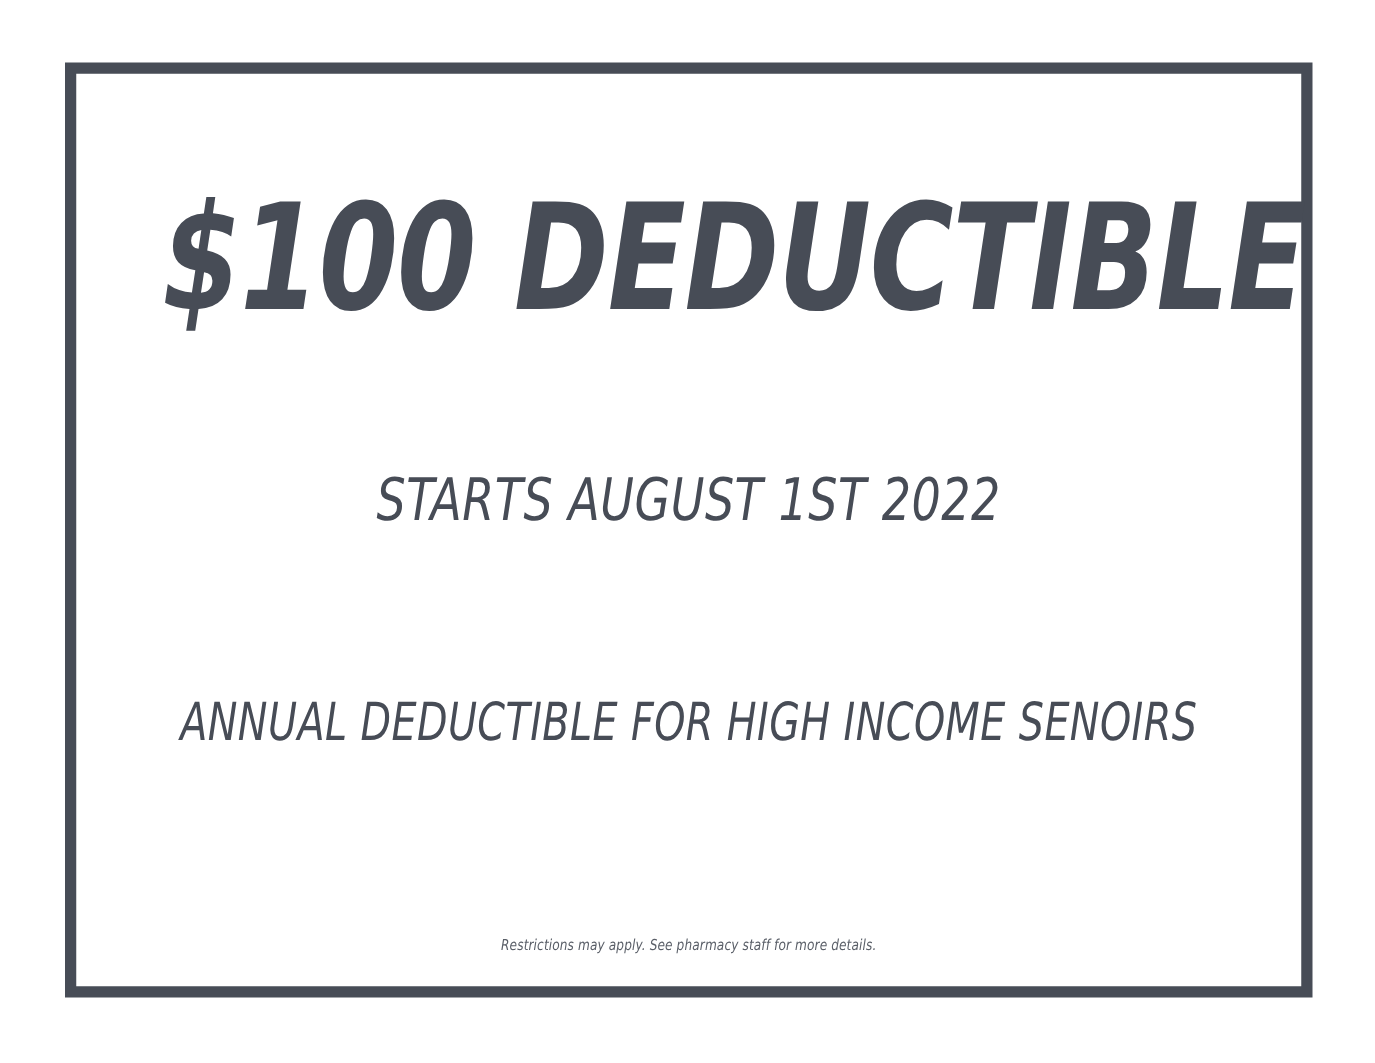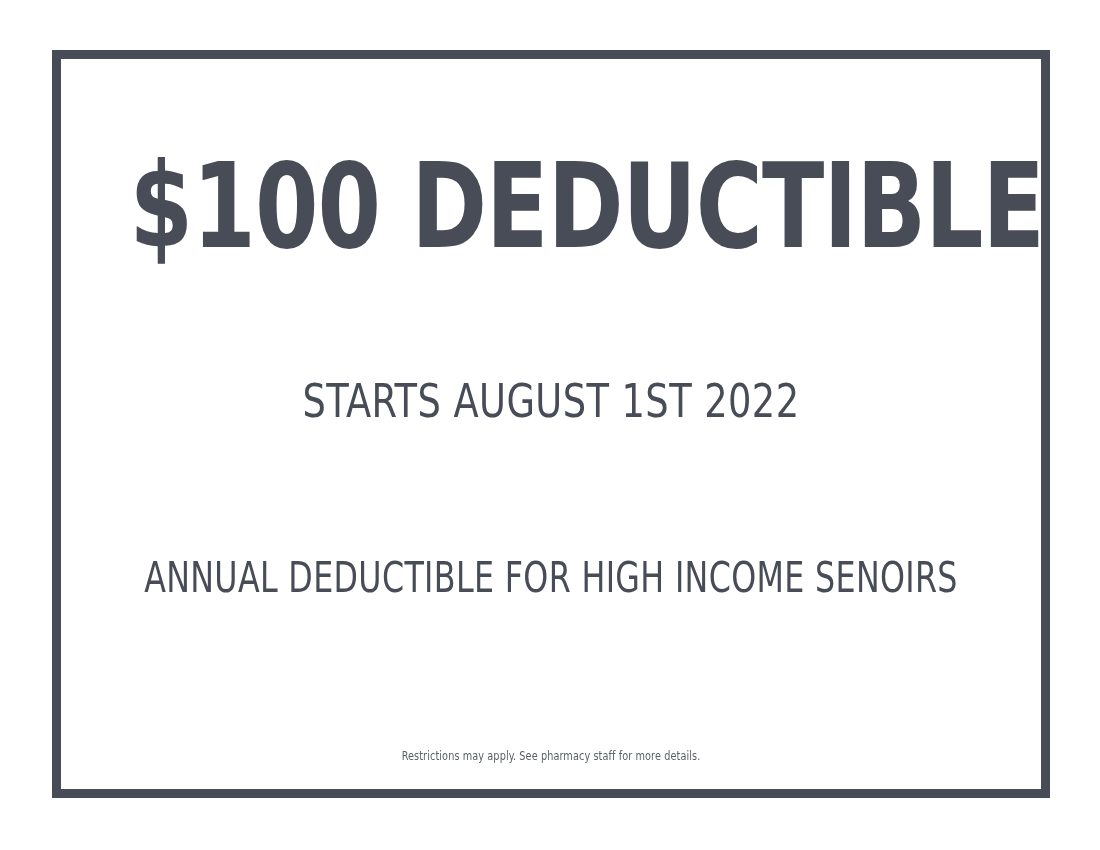--- a/index.html
+++ b/index.html
@@ -26,20 +26,21 @@
     border: 9px solid #474c56;
     display: flex;
     flex-direction: column;
     align-items: center;
   }
 
   .sign-body {
     position: relative;
     width: 100%;
     height: 100%;
+    font-style: italic;
   }
 
   
   .headline {
     position: absolute;
     left: 0;
     right: 0;
     top: 88px;
     text-align: center;
     color: #474c56;

